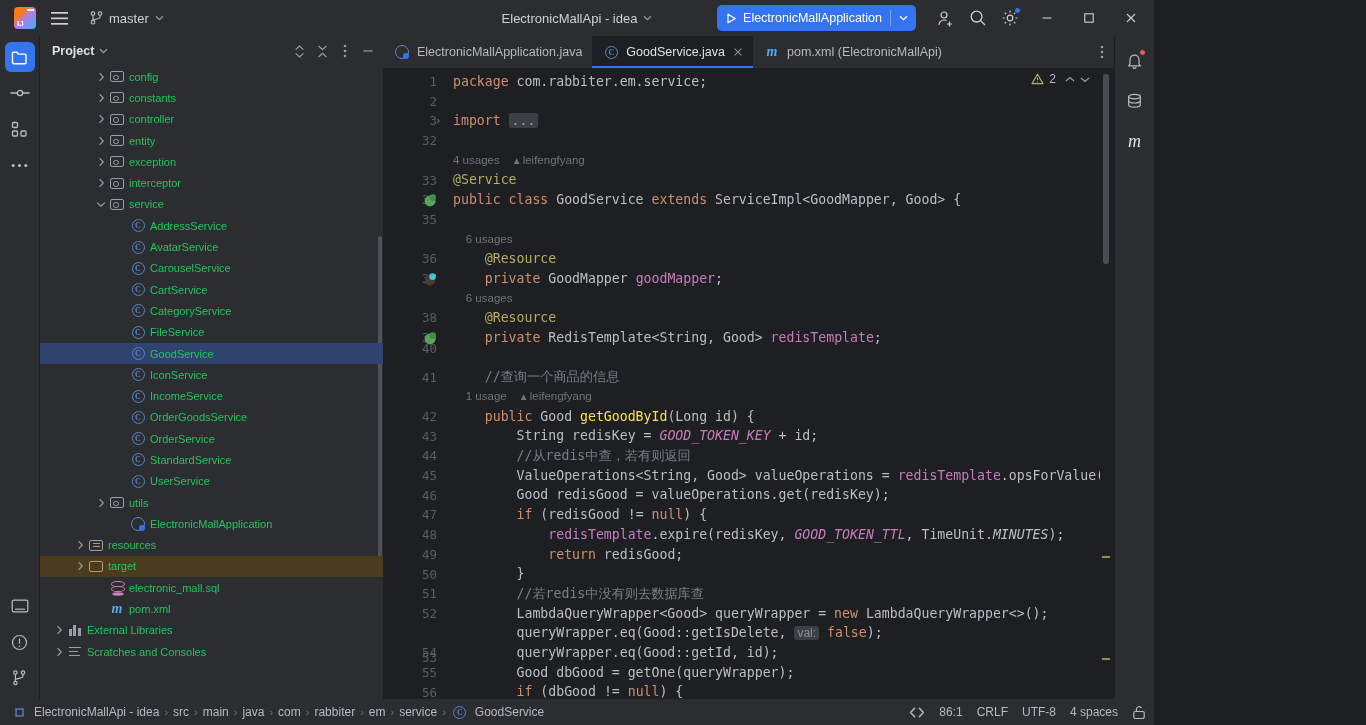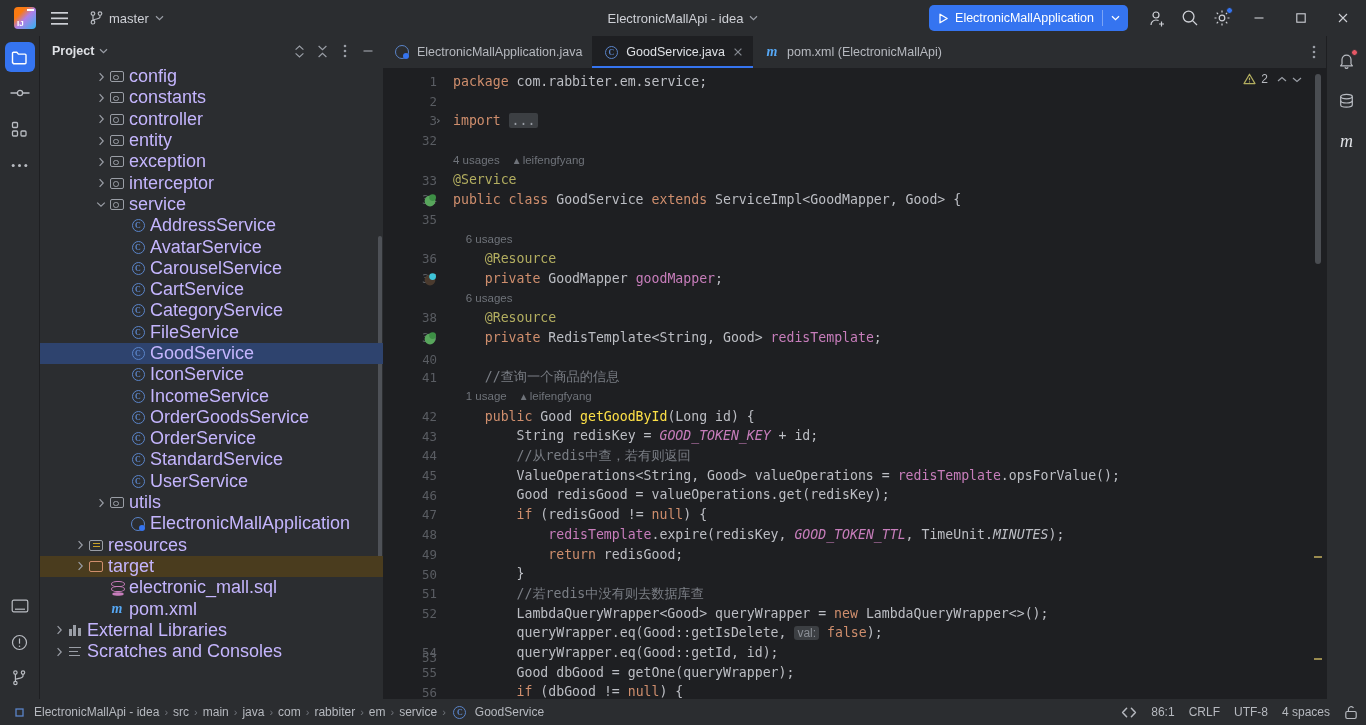--- a/index.html
+++ b/index.html
@@ -3,21 +3,21 @@
 <meta charset="utf-8">
 <style>
   * { box-sizing: border-box; margin: 0; padding: 0; }
   html, body {
     width: 1366px; height: 725px;
     background: #1e1f22;
     font-family: "Liberation Sans", sans-serif;
     overflow: hidden;
     color: #dfe1e5;
   }
-  #app { position: relative; width: 1366px; height: 725px; display: flex; flex-direction: column; }
+  #app { position: relative; width: 1154px; height: 725px; display: flex; flex-direction: column; }
 
   
   .titlebar {
     height: 36px; background: #2b2d30; display: flex; align-items: center;
     flex: 0 0 36px; position: relative;
   }
   .tb-left { display: flex; align-items: center; gap: 0; padding-left: 6px; }
   .tb-icon-btn {
     width: 34px; height: 28px; display: flex; align-items: center; justify-content: center;
     border-radius: 4px; color: #ced0d6;
@@ -101,21 +101,21 @@
     padding-right: 8px; position: relative;
   }
   .trow.selected { background: #2e436e; }
   .trow.target-hl { background: #4a3c1e; }
   .tw { flex: 0 0 auto; }
   .arrow {
     width: 14px; display: inline-flex; align-items: center; justify-content: center;
     color: #9a9ea6; flex: 0 0 14px;
   }
   .ticon { width: 18px; display: inline-flex; align-items: center; justify-content: center; flex: 0 0 18px; margin-right: 3px; }
-  .tlabel { color: #c4b5fd; font-size: 18px; }
+  .tlabel { color: #22c55e; font-size: 11px; }
   .pp-scroll {
     position: absolute; right: 1px; top: 170px; width: 4px; height: 340px;
     background: #4e5157; border-radius: 2px;
   }
 
   
   .editor-area { flex: 1 1 auto; display: flex; flex-direction: column; min-width: 0; background: #1e1f22; }
   .tabbar {
     height: 32px; flex: 0 0 32px; display: flex; align-items: stretch; background: #2b2d30;
     position: relative;
@@ -780,21 +780,21 @@
               </svg>
             </div>
             <div class="gl" style="top: 240.4px;">38</div>
             <div class="gl" style="top: 260.1px;">39</div>
             <div class="gicon" style="top: 260.1px;">
               <svg width="14" height="14" viewBox="0 0 14 14">
                 <circle cx="7" cy="8" r="5.4" fill="#58a65c"></circle>
                 <circle cx="9.6" cy="4.6" r="3.4" fill="#3d8f45"></circle>
               </svg>
             </div>
-            <div class="gl" style="top: 284px; font-family: Liberation Mono, monospace;">40</div>
+            <div class="gl" style="top: 271px;">40</div>
             <div class="gl" style="top: 299.5px;">41</div>
             <div class="gl" style="top: 338.9px;">42</div>
             <div class="gl" style="top: 358.6px;">43</div>
             <div class="gl" style="top: 378.3px;">44</div>
             <div class="gl" style="top: 398px;">45</div>
             <div class="gl" style="top: 417.7px;">46</div>
             <div class="gl" style="top: 437.4px;">47</div>
             <div class="gl" style="top: 457.1px;">48</div>
             <div class="gl" style="top: 476.8px;">49</div>
             <div class="gl" style="top: 496.5px;">50</div>

